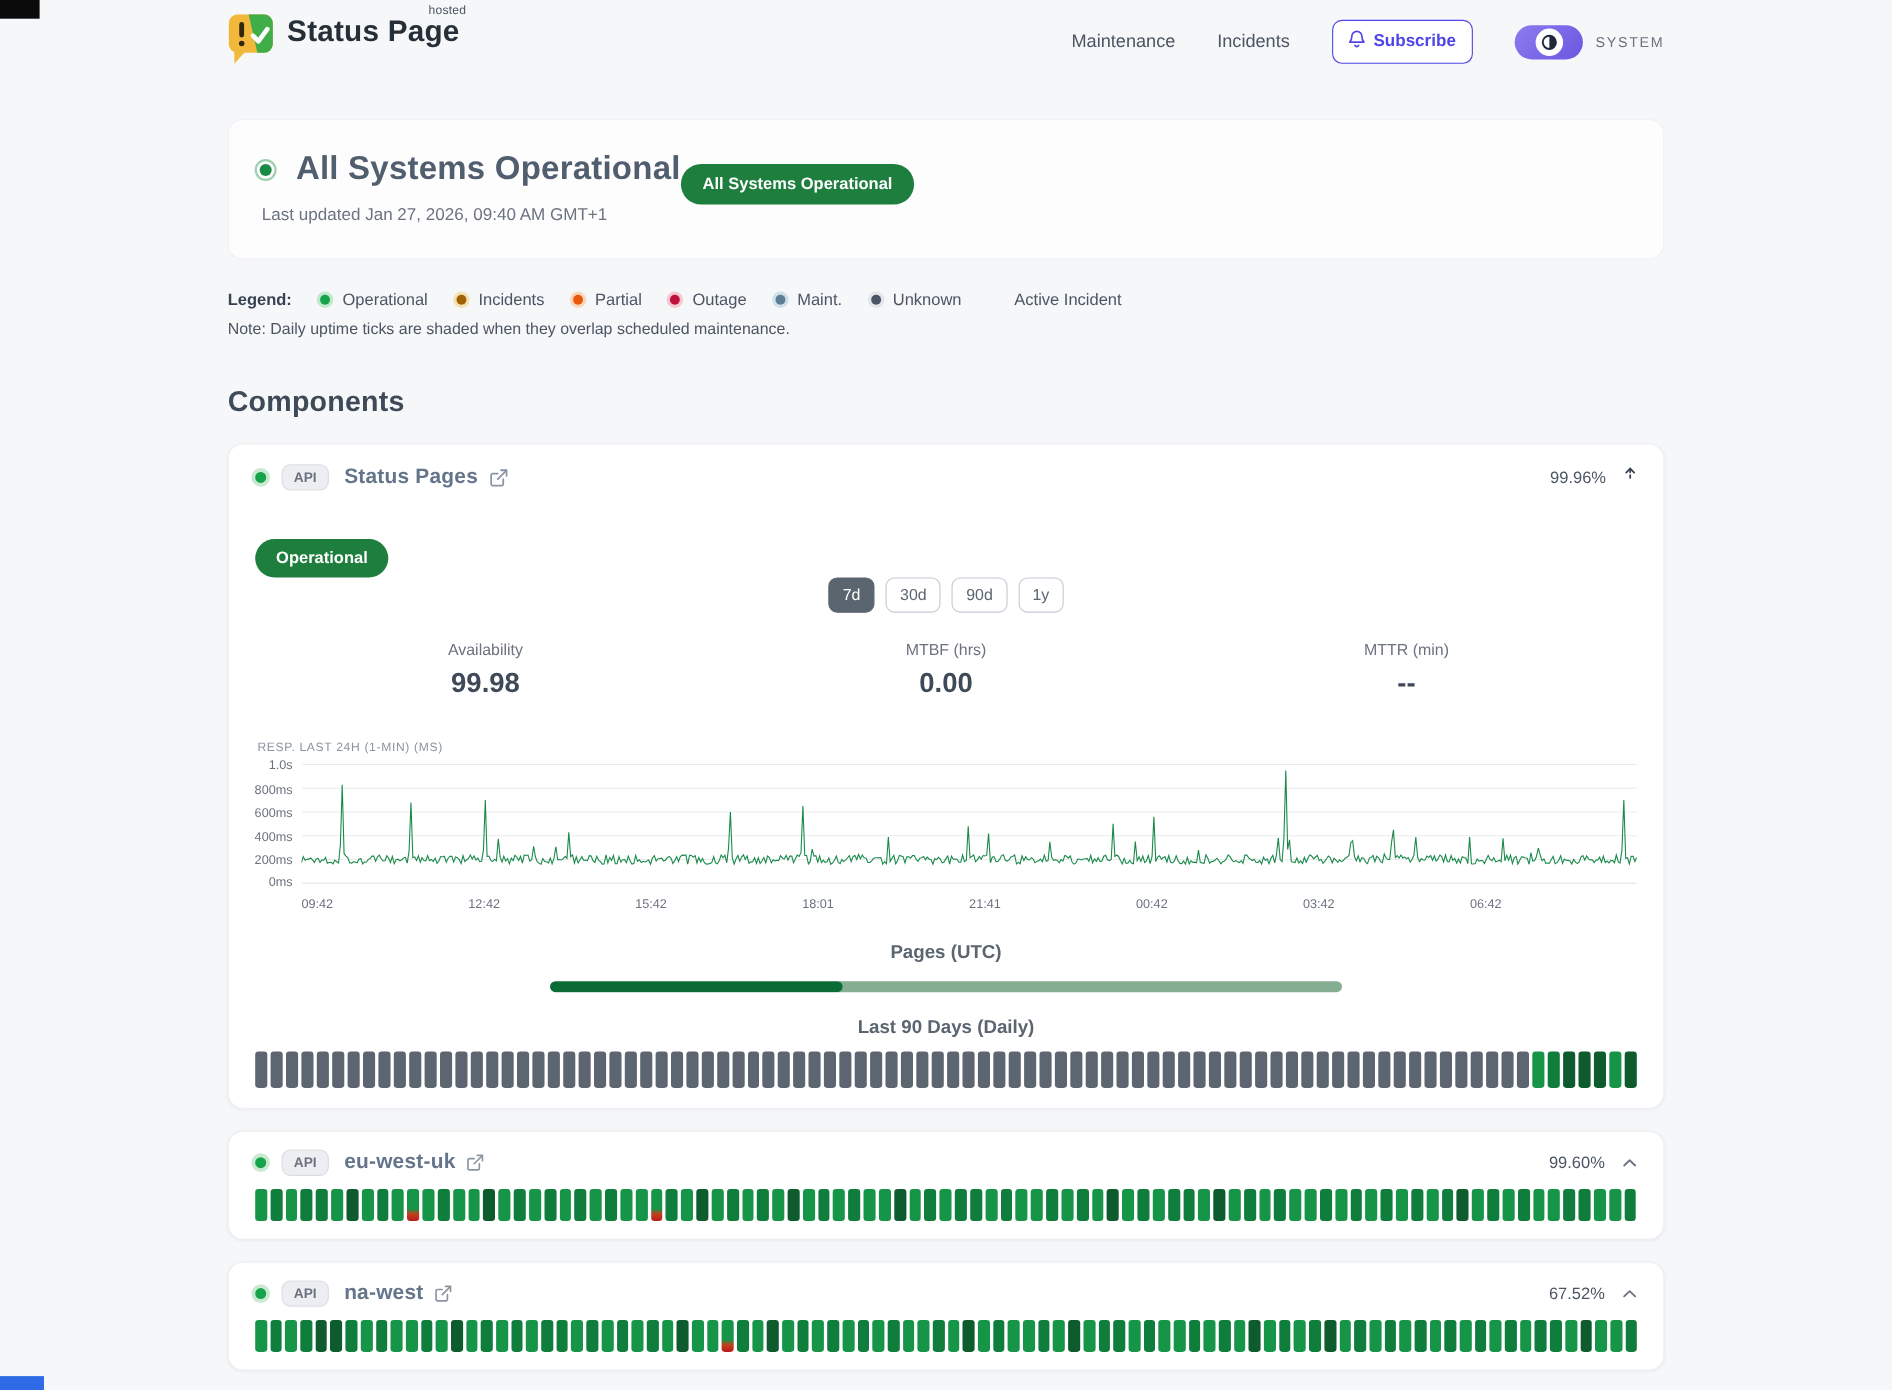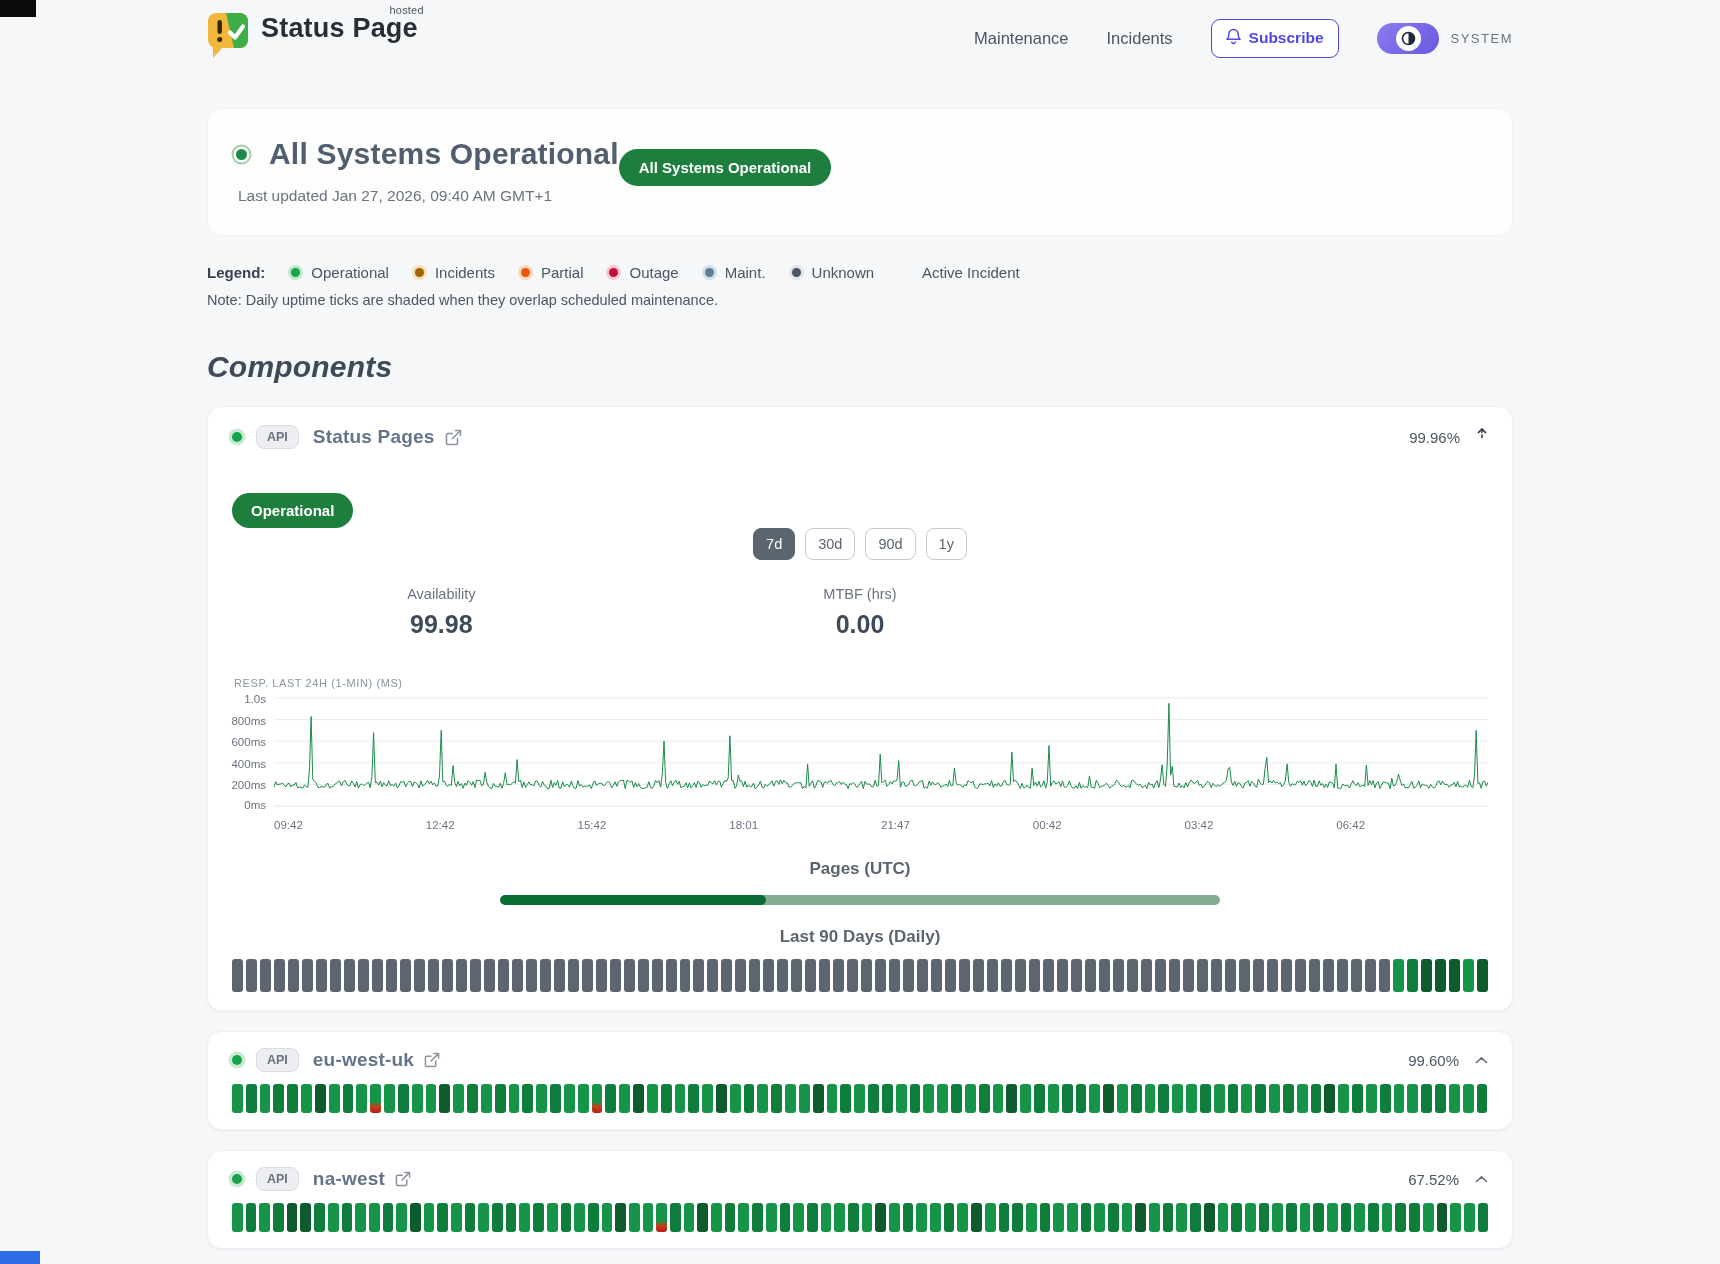--- a/index.html
+++ b/index.html
@@ -44,21 +44,21 @@
 
   
   .legend-row { margin-top:28px; display:flex; align-items:center; gap:26px; font-size:15px; color:#4b5563; }
   .legend-title { font-weight:700; color:#374151; }
   .legend-item { display:flex; align-items:center; gap:11px; }
   .legend-dot { width:9px; height:9px; border-radius:50%; }
   .legend-active { margin-left:22px; }
   .legend-note { margin-top:11px; font-size:14.5px; color:#4b5563; }
 
   
-  .components-title { margin-top:42px; font-size:30px; font-weight:600; color:#3f4a59; letter-spacing:.2px;font-style:italic; }
+  .components-title { margin-top:42px; font-size:26px; font-weight:600; color:#3f4a59; letter-spacing:.2px; }
   .card { background:#ffffff; border:1px solid #eef0f3; border-radius:14px;
     box-shadow:0 1px 3px rgba(15,23,42,.05); padding:18px 24px; }
   .card-main { margin-top:22px; }
   .card-sm { margin-top:20px; padding:16px 24px; }
   .comp-header { display:flex; align-items:center; justify-content:space-between; }
   .comp-left { display:flex; align-items:center; gap:14px; }
   .comp-dot { width:10px; height:10px; border-radius:50%; background:#16a34a; box-shadow:0 0 0 3.5px #c9e9d3; }
   .comp-badge { background:#eceef1; border:1px solid #d9dde2; border-radius:8px; padding:4px 10px;
     font-size:12.5px; font-weight:700; color:#6b7280; }
   .comp-name { font-size:19px; font-weight:700; color:#64748b; letter-spacing:.2px; cursor:pointer;
@@ -235,20 +235,24 @@
 
     <div class="stats-row">
       <div>
         <div class="stat-label">Availability</div>
         <div class="stat-value">99.98</div>
       </div>
       <div>
         <div class="stat-label">MTBF (hrs)</div>
         <div class="stat-value">0.00</div>
       </div>
+      <div>
+        <div class="stat-label">MTTR (min)</div>
+        <div class="stat-value">--</div>
+      </div>
     </div>
 
     <div class="chart-block">
       <div class="chart-caption">RESP. LAST 24H (1-MIN) (MS)</div>
       <div class="chart-grid">
         <div class="ylabels">
           <span class="ylabel" style="top:3px">1.0s</span>
           <span class="ylabel" style="top:24.6px">800ms</span>
           <span class="ylabel" style="top:46.2px">600ms</span>
           <span class="ylabel" style="top:67.8px">400ms</span>
@@ -265,21 +269,21 @@
               <path d="M0.0 90.1 L1.7 84.7 L3.4 88.0 L5.1 87.2 L6.8 87.0 L8.4 86.0 L10.1 87.8 L11.8 90.0 L13.5 86.8 L15.2 86.3 L16.9 90.0 L18.6 87.8 L20.3 88.2 L21.9 85.4 L23.6 90.7 L25.3 90.1 L27.0 90.0 L28.7 91.4 L30.4 88.0 L32.1 89.4 L33.8 90.5 L35.5 73.1 L37.1 19.4 L38.8 82.1 L40.5 84.3 L42.2 85.8 L43.9 90.3 L45.6 90.6 L47.3 89.5 L49.0 89.7 L50.7 90.4 L52.3 87.1 L54.0 86.5 L55.7 91.3 L57.4 89.4 L59.1 89.8 L60.8 87.2 L62.5 86.5 L64.2 84.3 L65.8 84.2 L67.5 89.0 L69.2 85.0 L70.9 83.4 L72.6 86.7 L74.3 88.7 L76.0 88.5 L77.7 83.9 L79.4 86.4 L81.0 90.1 L82.7 84.6 L84.4 91.2 L86.1 87.5 L87.8 87.0 L89.5 88.5 L91.2 87.7 L92.9 85.9 L94.6 85.4 L96.2 90.7 L97.9 79.6 L99.6 35.6 L101.3 85.7 L103.0 85.0 L104.7 88.2 L106.4 84.1 L108.1 89.9 L109.7 85.7 L111.4 88.3 L113.1 88.6 L114.8 83.9 L116.5 88.5 L118.2 87.3 L119.9 89.2 L121.6 86.1 L123.3 90.9 L124.9 89.0 L126.6 84.7 L128.3 85.1 L130.0 84.4 L131.7 89.8 L133.4 86.2 L135.1 84.5 L136.8 84.5 L138.5 89.7 L140.1 85.1 L141.8 85.7 L143.5 87.4 L145.2 91.1 L146.9 83.8 L148.6 89.1 L150.3 87.6 L152.0 86.2 L153.6 83.2 L155.3 87.0 L157.0 84.1 L158.7 87.9 L160.4 85.9 L162.1 89.3 L163.8 88.9 L165.5 78.8 L167.2 33.4 L168.8 84.6 L170.5 84.2 L172.2 88.2 L173.9 89.3 L175.6 87.1 L177.3 88.6 L179.0 68.5 L180.7 85.2 L182.4 89.7 L184.0 84.4 L185.7 88.7 L187.4 86.5 L189.1 91.3 L190.8 86.1 L192.5 88.3 L194.2 83.6 L195.9 85.3 L197.5 88.3 L199.2 84.6 L200.9 90.7 L202.6 83.2 L204.3 83.7 L206.0 83.3 L207.7 88.8 L209.4 87.6 L211.1 75.3 L212.7 84.9 L214.4 89.3 L216.1 90.9 L217.8 91.6 L219.5 86.4 L221.2 89.2 L222.9 89.4 L224.6 90.4 L226.3 86.1 L227.9 91.3 L229.6 86.4 L231.3 75.8 L233.0 87.6 L234.7 87.4 L236.4 87.8 L238.1 86.6 L239.8 84.6 L241.4 86.4 L243.1 62.6 L244.8 84.8 L246.5 83.1 L248.2 90.6 L249.9 84.9 L251.6 90.5 L253.3 87.6 L255.0 84.8 L256.6 88.0 L258.3 87.9 L260.0 88.6 L261.7 83.9 L263.4 84.2 L265.1 88.5 L266.8 90.1 L268.5 84.5 L270.2 88.2 L271.8 89.1 L273.5 91.6 L275.2 91.5 L276.9 83.2 L278.6 90.6 L280.3 85.5 L282.0 88.2 L283.7 83.6 L285.3 91.2 L287.0 91.2 L288.7 84.8 L290.4 89.7 L292.1 87.6 L293.8 87.5 L295.5 90.3 L297.2 84.3 L298.9 88.7 L300.5 91.5 L302.2 91.1 L303.9 83.6 L305.6 89.0 L307.3 87.7 L309.0 90.1 L310.7 89.0 L312.4 89.6 L314.1 88.8 L315.7 87.9 L317.4 91.6 L319.1 86.0 L320.8 83.9 L322.5 88.6 L324.2 86.8 L325.9 86.4 L327.6 86.1 L329.2 88.8 L330.9 88.0 L332.6 85.7 L334.3 84.5 L336.0 86.1 L337.7 91.0 L339.4 88.4 L341.1 84.8 L342.8 89.4 L344.4 84.9 L346.1 83.4 L347.8 83.6 L349.5 83.2 L351.2 91.6 L352.9 83.5 L354.6 83.7 L356.3 85.3 L358.0 83.9 L359.6 90.5 L361.3 85.6 L363.0 89.7 L364.7 86.5 L366.4 90.2 L368.1 91.6 L369.8 91.4 L371.5 90.9 L373.1 90.2 L374.8 84.7 L376.5 90.5 L378.2 91.3 L379.9 88.4 L381.6 83.3 L383.3 85.9 L385.0 83.5 L386.7 90.2 L388.3 77.3 L390.0 44.2 L391.7 85.7 L393.4 91.4 L395.1 86.9 L396.8 83.7 L398.5 88.9 L400.2 85.2 L401.9 83.1 L403.5 87.3 L405.2 84.2 L406.9 90.8 L408.6 89.5 L410.3 89.4 L412.0 85.8 L413.7 90.9 L415.4 85.8 L417.0 90.9 L418.7 88.7 L420.4 85.6 L422.1 90.4 L423.8 84.2 L425.5 85.7 L427.2 90.4 L428.9 87.6 L430.6 88.6 L432.2 88.1 L433.9 88.3 L435.6 83.9 L437.3 86.0 L439.0 87.0 L440.7 83.6 L442.4 88.0 L444.1 84.3 L445.8 84.2 L447.4 90.2 L449.1 86.7 L450.8 83.4 L452.5 84.6 L454.2 80.9 L455.9 38.8 L457.6 83.7 L459.3 83.7 L460.9 91.4 L462.6 89.1 L464.3 78.0 L466.0 84.3 L467.7 83.9 L469.4 89.8 L471.1 84.2 L472.8 90.2 L474.5 87.9 L476.1 89.9 L477.8 89.4 L479.5 86.0 L481.2 91.7 L482.9 90.5 L484.6 88.0 L486.3 84.2 L488.0 89.9 L489.7 91.2 L491.3 87.4 L493.0 89.2 L494.7 88.0 L496.4 86.0 L498.1 83.8 L499.8 89.2 L501.5 84.6 L503.2 83.7 L504.8 87.3 L506.5 82.8 L508.2 86.7 L509.9 83.3 L511.6 85.8 L513.3 86.0 L515.0 90.1 L516.7 90.0 L518.4 88.6 L520.0 86.4 L521.7 85.8 L523.4 85.8 L525.1 85.9 L526.8 85.6 L528.5 91.7 L530.2 89.2 L531.9 91.1 L533.6 66.9 L535.2 89.3 L536.9 86.3 L538.6 83.7 L540.3 91.3 L542.0 88.2 L543.7 83.6 L545.4 84.1 L547.1 85.0 L548.7 90.4 L550.4 84.9 L552.1 85.0 L553.8 86.3 L555.5 83.8 L557.2 83.8 L558.9 87.3 L560.6 89.1 L562.3 86.0 L563.9 85.7 L565.6 84.7 L567.3 87.5 L569.0 85.2 L570.7 87.1 L572.4 87.4 L574.1 91.6 L575.8 86.5 L577.5 87.5 L579.1 85.4 L580.8 87.0 L582.5 90.3 L584.2 89.6 L585.9 86.6 L587.6 84.2 L589.3 91.6 L591.0 84.3 L592.6 87.1 L594.3 87.0 L596.0 87.2 L597.7 89.9 L599.4 89.8 L601.1 83.4 L602.8 89.4 L604.5 88.3 L606.2 57.2 L607.8 85.8 L609.5 84.6 L611.2 83.2 L612.9 89.3 L614.6 87.5 L616.3 84.6 L618.0 87.0 L619.7 83.8 L621.4 84.2 L623.0 83.4 L624.7 63.7 L626.4 90.3 L628.1 85.1 L629.8 85.0 L631.5 89.3 L633.2 89.2 L634.9 87.1 L636.5 83.8 L638.2 83.1 L639.9 88.1 L641.6 88.8 L643.3 87.7 L645.0 85.1 L646.7 84.6 L648.4 83.2 L650.1 91.4 L651.7 90.0 L653.4 91.2 L655.1 84.0 L656.8 88.3 L658.5 84.8 L660.2 87.4 L661.9 87.8 L663.6 85.7 L665.3 87.0 L666.9 90.3 L668.6 89.1 L670.3 88.5 L672.0 87.0 L673.7 89.4 L675.4 83.4 L677.1 89.0 L678.8 88.4 L680.4 71.2 L682.1 85.4 L683.8 88.2 L685.5 87.5 L687.2 88.2 L688.9 90.4 L690.6 87.5 L692.3 88.8 L694.0 83.7 L695.6 84.4 L697.3 86.1 L699.0 84.0 L700.7 89.9 L702.4 91.6 L704.1 90.5 L705.8 86.9 L707.5 87.1 L709.2 87.8 L710.8 86.9 L712.5 86.7 L714.2 86.4 L715.9 89.0 L717.6 83.6 L719.3 90.5 L721.0 86.8 L722.7 89.1 L724.3 85.7 L726.0 89.1 L727.7 89.0 L729.4 84.4 L731.1 83.5 L732.8 87.6 L734.5 88.3 L736.2 87.3 L737.9 55.0 L739.5 84.6 L741.2 83.3 L742.9 84.6 L744.6 88.2 L746.3 91.4 L748.0 86.3 L749.7 90.8 L751.4 90.5 L753.1 88.2 L754.7 90.6 L756.4 91.2 L758.1 71.1 L759.8 88.5 L761.5 84.9 L763.2 89.2 L764.9 84.2 L766.6 90.0 L768.2 88.6 L769.9 83.7 L771.6 91.2 L773.3 84.8 L775.0 48.5 L776.7 89.3 L778.4 85.1 L780.1 83.9 L781.8 87.1 L783.4 85.8 L785.1 84.7 L786.8 89.7 L788.5 83.8 L790.2 89.9 L791.9 90.5 L793.6 88.6 L795.3 84.1 L797.0 88.5 L798.6 91.0 L800.3 91.1 L802.0 88.7 L803.7 91.6 L805.4 85.4 L807.1 91.3 L808.8 88.5 L810.5 90.1 L812.1 89.8 L813.8 90.4 L815.5 78.9 L817.2 90.2 L818.9 90.4 L820.6 91.1 L822.3 83.2 L824.0 86.3 L825.7 90.8 L827.3 89.1 L829.0 89.2 L830.7 87.8 L832.4 86.2 L834.1 88.5 L835.8 91.2 L837.5 89.3 L839.2 88.7 L840.9 86.7 L842.5 83.2 L844.2 84.8 L845.9 87.7 L847.6 89.5 L849.3 88.4 L851.0 89.4 L852.7 90.1 L854.4 88.3 L856.0 90.8 L857.7 83.4 L859.4 83.3 L861.1 85.8 L862.8 87.2 L864.5 88.3 L866.2 87.2 L867.9 90.1 L869.6 90.0 L871.2 88.2 L872.9 91.5 L874.6 85.3 L876.3 88.3 L878.0 86.9 L879.7 91.1 L881.4 86.3 L883.1 83.7 L884.8 90.5 L886.4 83.1 L888.1 67.7 L889.8 87.4 L891.5 89.3 L893.2 68.0 L894.9 6.4 L896.6 78.2 L898.3 69.4 L899.9 89.4 L901.6 89.6 L903.3 90.1 L905.0 86.0 L906.7 90.5 L908.4 88.6 L910.1 91.0 L911.8 85.4 L913.5 89.9 L915.1 86.0 L916.8 83.1 L918.5 84.4 L920.2 86.8 L921.9 85.1 L923.6 83.7 L925.3 88.4 L927.0 87.2 L928.7 90.8 L930.3 89.0 L932.0 86.7 L933.7 84.2 L935.4 85.9 L937.1 90.6 L938.8 86.3 L940.5 88.0 L942.2 89.9 L943.8 87.6 L945.5 89.3 L947.2 88.3 L948.9 86.2 L950.6 85.3 L952.3 83.7 L954.0 72.1 L955.7 70.3 L957.4 84.9 L959.0 88.5 L960.7 84.1 L962.4 89.4 L964.1 85.7 L965.8 86.3 L967.5 89.7 L969.2 91.1 L970.9 85.9 L972.6 85.6 L974.2 83.7 L975.9 89.3 L977.6 84.4 L979.3 85.8 L981.0 89.0 L982.7 90.4 L984.4 82.4 L986.1 86.0 L987.7 87.4 L989.4 87.3 L991.1 71.4 L992.8 60.4 L994.5 85.7 L996.2 83.8 L997.9 86.0 L999.6 83.3 L1001.3 86.1 L1002.9 85.0 L1004.6 86.7 L1006.3 85.6 L1008.0 89.8 L1009.7 87.4 L1011.4 83.4 L1013.1 66.9 L1014.8 85.6 L1016.5 89.3 L1018.1 86.6 L1019.8 87.8 L1021.5 87.7 L1023.2 84.2 L1024.9 85.5 L1026.6 83.7 L1028.3 88.1 L1030.0 84.1 L1031.6 88.8 L1033.3 86.8 L1035.0 83.3 L1036.7 84.7 L1038.4 89.5 L1040.1 83.2 L1041.8 89.2 L1043.5 89.5 L1045.2 83.8 L1046.8 88.2 L1048.5 86.5 L1050.2 90.6 L1051.9 86.9 L1053.6 90.6 L1055.3 84.9 L1057.0 85.5 L1058.7 86.2 L1060.4 91.0 L1062.0 67.0 L1063.7 91.2 L1065.4 91.4 L1067.1 91.1 L1068.8 87.0 L1070.5 88.8 L1072.2 88.3 L1073.9 88.5 L1075.5 91.0 L1077.2 87.2 L1078.9 83.7 L1080.6 87.2 L1082.3 88.5 L1084.0 85.7 L1085.7 89.5 L1087.4 88.9 L1089.1 88.0 L1090.7 89.5 L1092.4 68.0 L1094.1 88.5 L1095.8 83.5 L1097.5 87.9 L1099.2 83.4 L1100.9 90.9 L1102.6 85.9 L1104.3 84.6 L1105.9 91.5 L1107.6 88.0 L1109.3 84.9 L1111.0 85.2 L1112.7 86.0 L1114.4 86.2 L1116.1 91.7 L1117.8 81.2 L1119.4 88.8 L1121.1 88.3 L1122.8 84.6 L1124.5 77.0 L1126.2 83.3 L1127.9 88.5 L1129.6 86.8 L1131.3 90.9 L1133.0 90.5 L1134.6 90.7 L1136.3 87.4 L1138.0 84.5 L1139.7 91.2 L1141.4 90.2 L1143.1 88.1 L1144.8 83.9 L1146.5 90.8 L1148.2 87.0 L1149.8 88.1 L1151.5 88.2 L1153.2 88.6 L1154.9 91.4 L1156.6 87.3 L1158.3 89.8 L1160.0 91.1 L1161.7 89.5 L1163.3 84.9 L1165.0 83.8 L1166.7 87.9 L1168.4 84.1 L1170.1 86.8 L1171.8 87.7 L1173.5 87.7 L1175.2 90.2 L1176.9 87.9 L1178.5 87.7 L1180.2 85.3 L1181.9 89.9 L1183.6 84.3 L1185.3 90.1 L1187.0 88.8 L1188.7 90.5 L1190.4 88.3 L1192.1 88.4 L1193.7 90.3 L1195.4 83.3 L1197.1 89.3 L1198.8 90.6 L1200.5 78.8 L1202.2 33.4 L1203.9 86.3 L1205.6 85.8 L1207.2 91.3 L1208.9 84.4 L1210.6 84.5 L1212.3 89.2 L1214.0 85.4 " fill="none" stroke="#1a8a4a" stroke-width="1"></path>
             </svg></div>
       </div>
       <div class="chart-grid">
         <div></div>
         <div class="xlabels">
           <span class="xlabel" style="left:0%">09:42</span>
           <span class="xlabel" style="left:12.5%">12:42</span>
           <span class="xlabel" style="left:25%">15:42</span>
           <span class="xlabel" style="left:37.5%">18:01</span>
-          <span class="xlabel" style="left:50%">21:47</span>
+          <span class="xlabel" style="left:50%">21:41</span>
           <span class="xlabel" style="left:62.5%">00:42</span>
           <span class="xlabel" style="left:75%">03:42</span>
           <span class="xlabel" style="left:87.5%">06:42</span>
         </div>
       </div>
     </div>
 
     <div class="center-label">Pages (UTC)</div>
     <div class="progress-wrap" style="background: rgb(133, 173, 146);">
       <div class="progress-fill" style="width: 37%; background: rgb(11, 107, 53);"></div>

